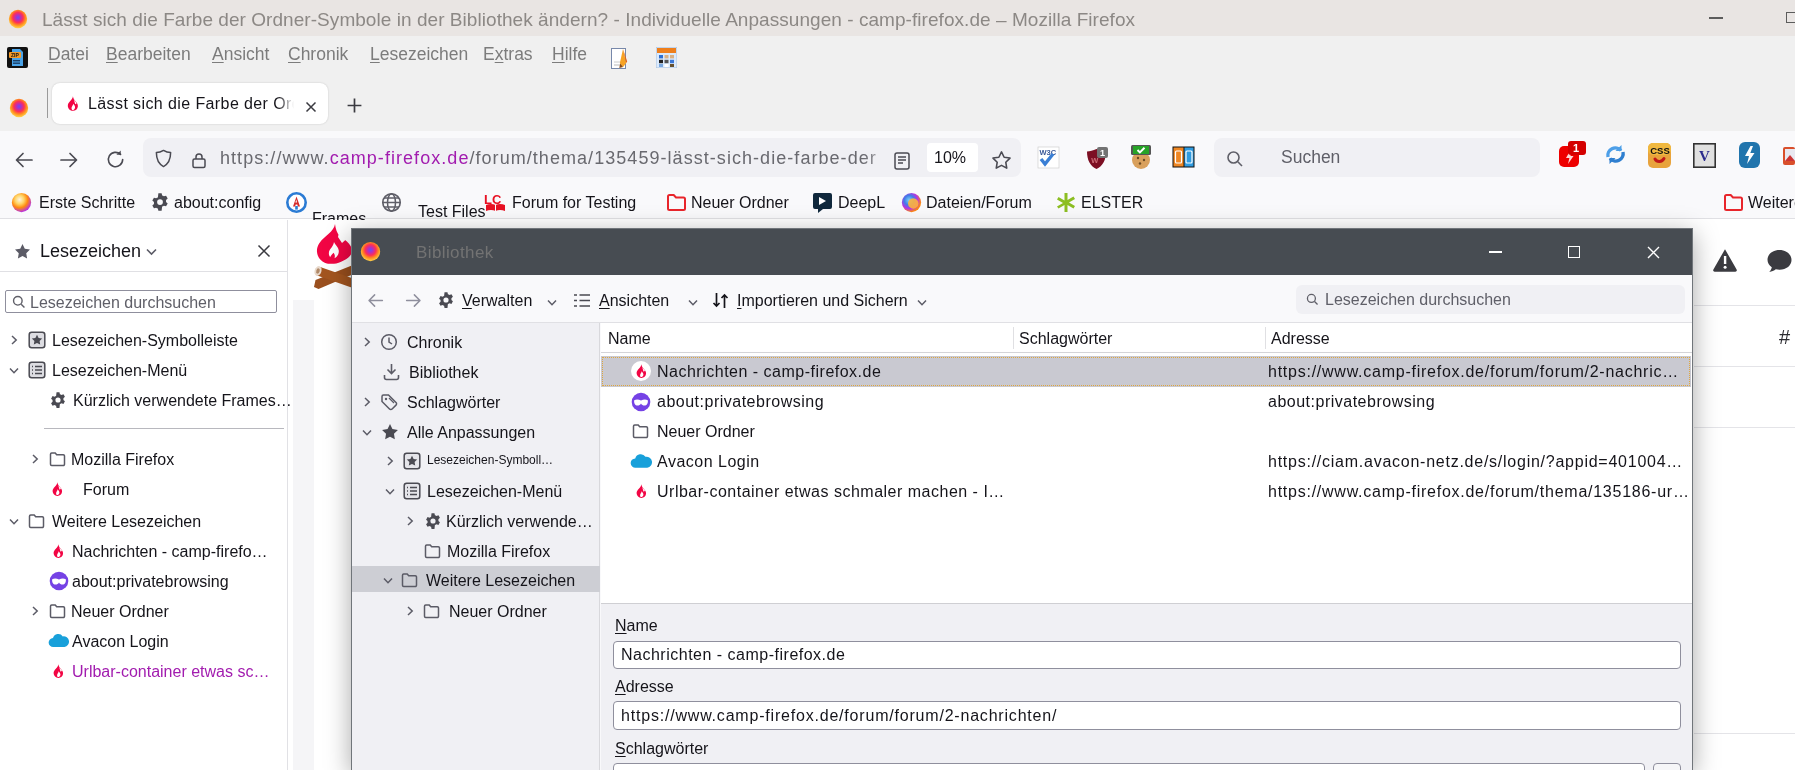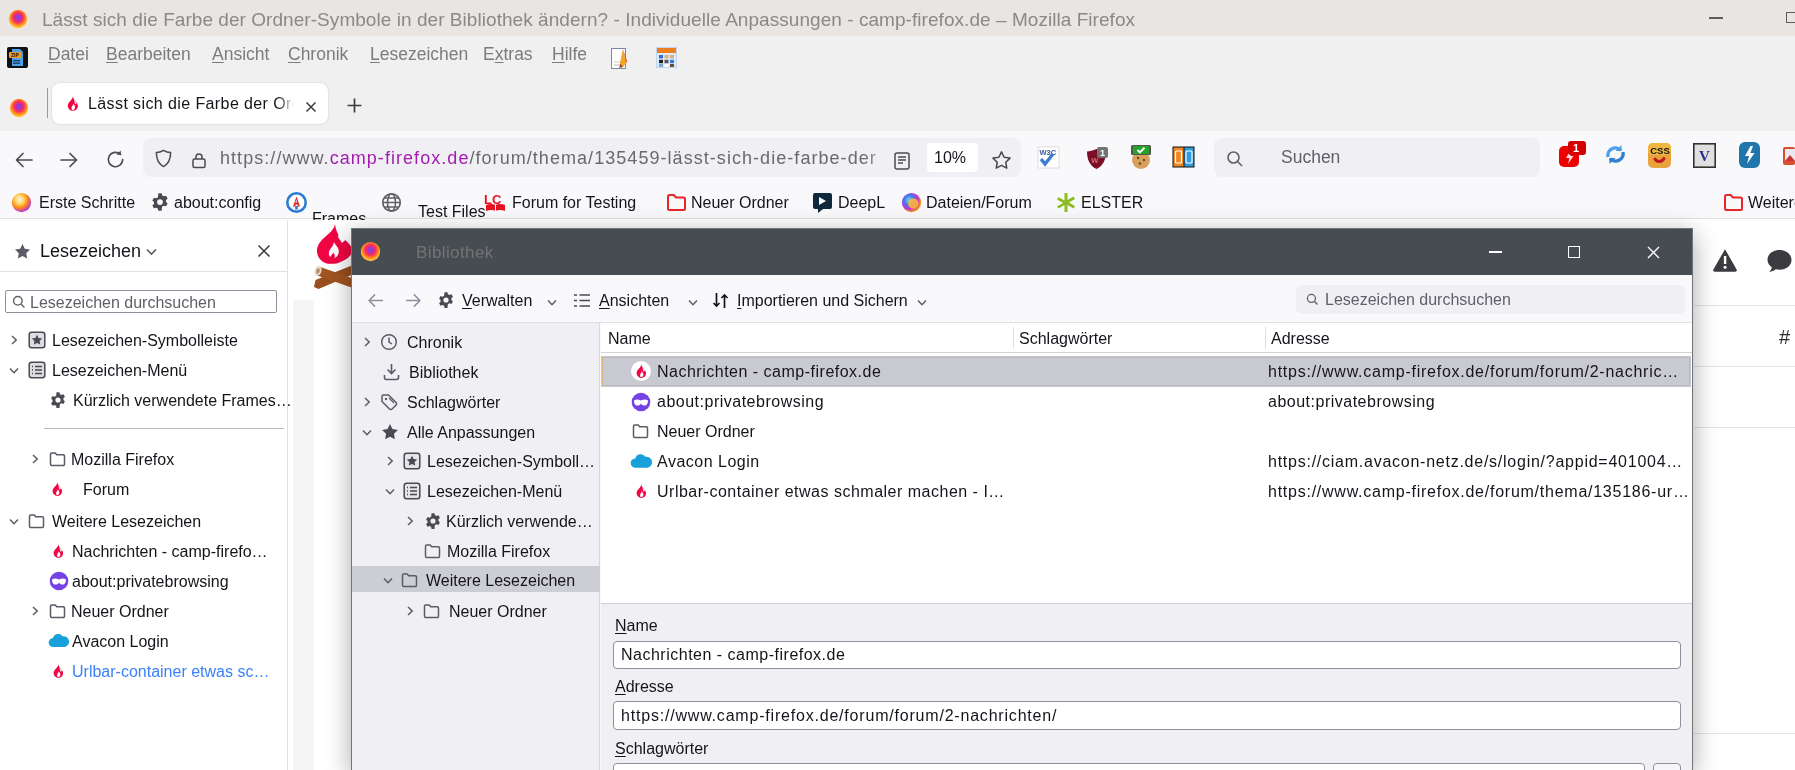--- a/index.html
+++ b/index.html
@@ -345,21 +345,21 @@
   </svg>\n<div class="tx" style="left:72px;top:574px;font-size:16px;color:#15141a;">about:privatebrowsing</div>\n<svg class="abs" style="left:30px;top:606px" width="10" height="10" viewBox="0 0 10 10">
     <path d="M3 1l4.2 4L3 9" stroke="#5b5b66" stroke-width="1.5" fill="none"></path>
   </svg>\n<svg class="abs" style="left:49px;top:603px" width="17" height="16" viewBox="0 0 17 16">
     <path d="M1.5 3.2a1.2 1.2 0 0 1 1.2-1.2h3.5l1.5 1.8h6.6a1.2 1.2 0 0 1 1.2 1.2v8.3a1.2 1.2 0 0 1-1.2 1.2H2.7a1.2 1.2 0 0 1-1.2-1.2z" fill="none" stroke="#5b5b66" stroke-width="1.5"></path>
   </svg>\n<div class="tx" style="left:71px;top:604px;font-size:16px;color:#15141a;">Neuer Ordner</div>\n<svg class="abs" style="left:48px;top:633px" width="21" height="15" viewBox="0 0 21 15">
     <path d="M5.3 14A4.5 4.5 0 0 1 5 5a5.5 5.5 0 0 1 9.8-1.6A4 4 0 0 1 16.5 14z" fill="#18a0da"></path>
   </svg>\n<div class="tx" style="left:72px;top:634px;font-size:16px;color:#15141a;">Avacon Login</div>\n<svg class="abs" style="left:50px;top:663px" width="16" height="16" viewBox="0 0 20 20">
     <path fill="#f20544" d="M10.5 1.6C10.2 4 8.9 5.5 7.3 7.1 5.6 8.9 4.4 10.6 4.5 12.9c.15 3.1 2.7 5.6 5.9 5.7 3.1.1 5.6-2.2 5.9-5.2.25-2.4-1-4.2-2.5-5.7C12.1 6 10.9 4.4 10.5 1.6z"></path>
     <path fill="#fff" d="M10.8 10.2c.9 1.3 2.1 2.1 2.2 3.8.1 1.5-.7 2.9-2 3.5l-1.3.1c-.9-1.1-1.1-2.6-.4-3.9.7-1.3 1.3-1.8 1.5-3.5z"></path>
     <path fill="#fff" d="M11.6 5.4l3.4 4.2-1.8 1.3z"></path>
-  </svg>\n<div class="tx" style="left:72px;top:664px;font-size:16px;color:#3b82f6;">Urlbar-container etwas sc…</div>\n<div class="abs" style="left:351px;top:228px;width:1342px;height:542px;background:#f9f9fb;border:1px solid #70757a;border-bottom:none;box-shadow:0 6px 24px rgba(0,0,0,.35);"></div>
+  </svg>\n<div class="tx" style="left:72px;top:664px;font-size:16px;color:#a21caf;">Urlbar-container etwas sc…</div>\n<div class="abs" style="left:351px;top:228px;width:1342px;height:542px;background:#f9f9fb;border:1px solid #70757a;border-bottom:none;box-shadow:0 6px 24px rgba(0,0,0,.35);"></div>
 <div class="abs" style="left:352px;top:229px;width:1340px;height:46px;background:#474c52;"></div>
 <svg class="abs" style="left:360px;top:241px" width="21" height="21" viewBox="0 0 24 24">
     <circle cx="12" cy="12" r="11" fill="url(#ff1)"></circle>
   </svg>
 <div class="tx" style="left:387px;top:244px;font-size:17px;letter-spacing:0.4px;color:#737373;margin-left:29px;">Bibliothek</div>
 <div class="abs" style="left:1489px;top:251px;width:13px;height:1.6px;background:#fff;"></div>
 <div class="abs" style="left:1568px;top:246px;width:12px;height:12px;border:1.4px solid #fff;"></div>
 <svg class="abs" style="left:1647px;top:246px" width="13" height="13" viewBox="0 0 13 13">
     <path d="M1 1l11 11M12 1L1 12" stroke="#fff" stroke-width="1.4"></path>
   </svg>
@@ -431,21 +431,21 @@
     <path d="M10 1.2l2.7 5.6 6.1.9-4.4 4.3 1 6.1L10 15.2l-5.4 2.9 1-6.1L1.2 7.7l6.1-.9z" fill="#4a4a52"></path>
   </svg>
 <div class="tx" style="left:407px;top:425px;font-size:16px;color:#15141a;">Alle Anpassungen</div>
 <svg class="abs" style="left:385px;top:456px" width="10" height="10" viewBox="0 0 10 10">
     <path d="M3 1l4.2 4L3 9" stroke="#5b5b66" stroke-width="1.5" fill="none"></path>
   </svg>
 <svg class="abs" style="left:403px;top:452px" width="18" height="18" viewBox="0 0 18 18">
     <rect x="1.2" y="1.2" width="15.6" height="15.6" rx="2.5" fill="#e4e4e9" stroke="#4a4a52" stroke-width="1.5"></rect>
     <path d="M9 3.8l1.6 3.2 3.6.5-2.6 2.5.6 3.6L9 11.9l-3.2 1.7.6-3.6-2.6-2.5 3.6-.5z" fill="#4a4a52"></path>
   </svg>
-<div class="tx" style="left:427px;top:454px;font-size:16px;color:#15141a;">Lesezeichen-Symboll…</div>
+<div class="tx" style="left:427px;top:454px;font-size:12px;color:#15141a;">Lesezeichen-Symboll…</div>
 <svg class="abs" style="left:385px;top:487px" width="10" height="10" viewBox="0 0 10 10">
     <path d="M1 2.5l4 4.2 4-4.2" stroke="#5b5b66" stroke-width="1.5" fill="none"></path>
   </svg>
 <svg class="abs" style="left:403px;top:482px" width="18" height="18" viewBox="0 0 18 18">
     <rect x="1.2" y="1.2" width="15.6" height="15.6" rx="2.5" fill="#e4e4e9" stroke="#4a4a52" stroke-width="1.5"></rect>
     <path d="M7 5.5h7M7 9h7M7 12.5h7" stroke="#4a4a52" stroke-width="1.5"></path>
     <path d="M4 5.5h1M4 9h1M4 12.5h1" stroke="#4a4a52" stroke-width="1.5"></path>
   </svg>
 <div class="tx" style="left:427px;top:484px;font-size:16px;color:#15141a;">Lesezeichen-Menü</div>
 <svg class="abs" style="left:405px;top:516px" width="10" height="10" viewBox="0 0 10 10">

